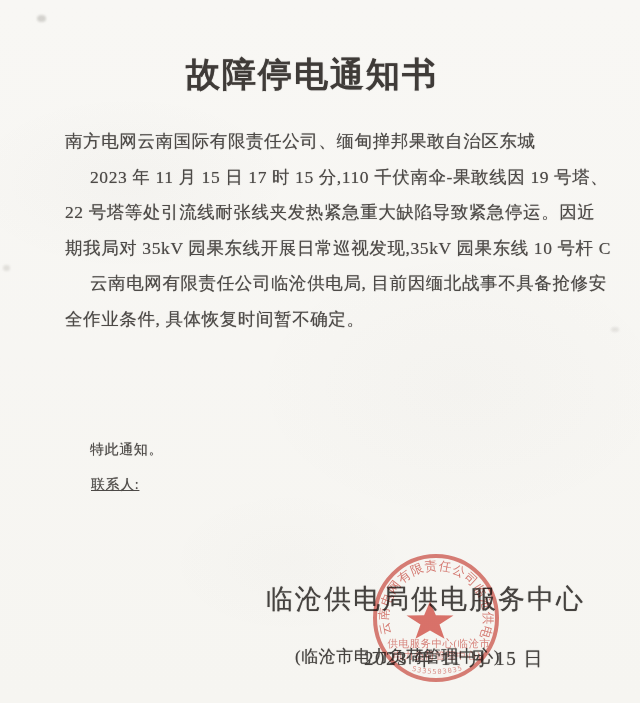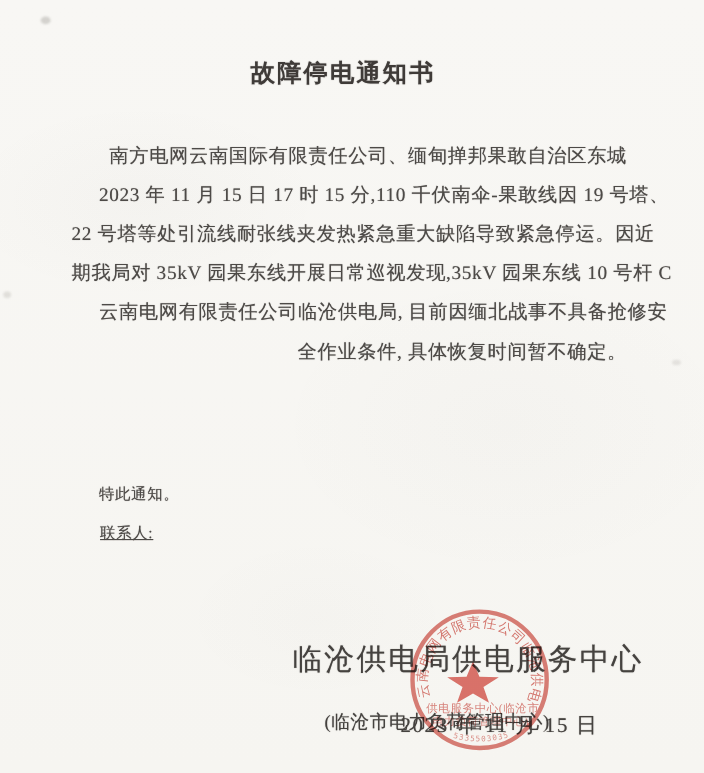--- a/index.html
+++ b/index.html
@@ -10,31 +10,30 @@
     font-family:"Liberation Serif","DejaVu Serif",serif;
     background:
       radial-gradient(260px 140px at 20% 26%, rgba(60,55,50,0.018), transparent 65%),
       radial-gradient(340px 220px at 72% 55%, rgba(60,55,50,0.015), transparent 65%),
       radial-gradient(200px 120px at 45% 80%, rgba(60,55,50,0.012), transparent 65%),
       linear-gradient(#f8f7f4, #f6f5f1);
   }
   .title{
     position:absolute; left:65px; top:52px; width:494px; margin:0;
     text-align:center;
-    font-size:22px; font-weight:bold; letter-spacing:2px;
+    font-size:34px; font-weight:bold; letter-spacing:2px;
     color:#3f3b38;
     text-shadow:0 0 1px rgba(63,59,56,0.55);
   }
   .body-block{ position:absolute; left:65px; top:124px; width:505px; }
   .line{
     height:35.5px; line-height:35.5px; margin:0;
     font-size:17.5px; letter-spacing:0.6px; white-space:nowrap;
     color:#4d4a47;
     text-shadow:0 0 0.8px rgba(77,74,71,0.6);
-    text-align:right;
   }
   .line.indent{ padding-left:25px; }
   .closing, .contact{
     position:absolute; margin:0;
     font-size:14px; letter-spacing:0.6px; white-space:nowrap;
     color:#4d4a47; text-shadow:0 0 0.8px rgba(77,74,71,0.6);
   }
   .closing{ left:90px; top:441px; }
   .contact{ left:91px; top:476px;text-decoration:underline; }
   .sig1,.sig2,.sigdate{

